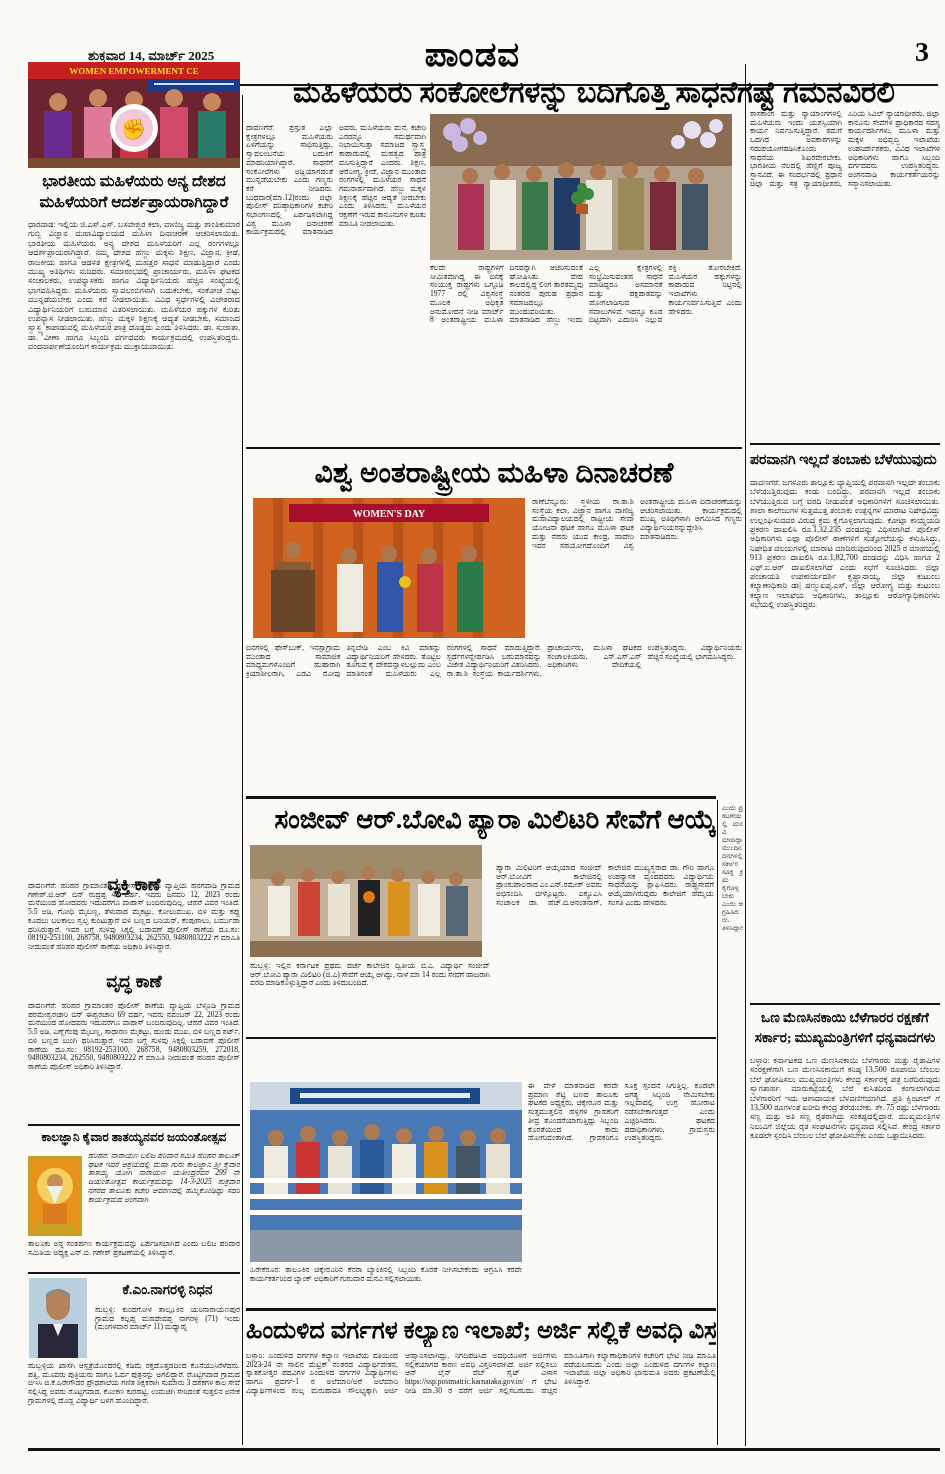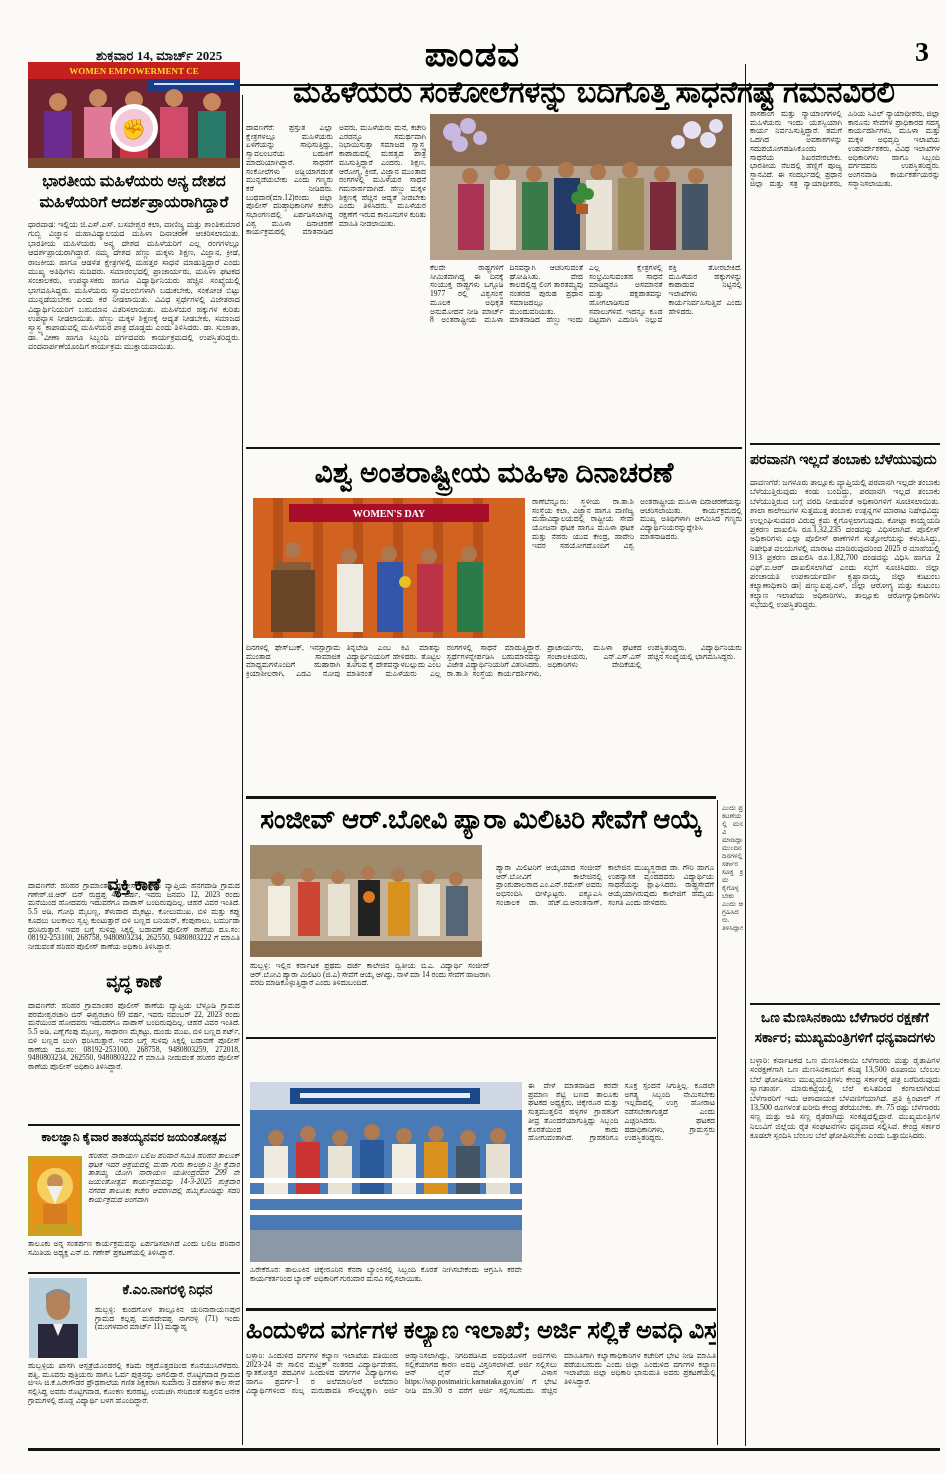--- a/index.html
+++ b/index.html
@@ -20,21 +20,21 @@
   .masthead{font-size:34px;font-weight:bold;letter-spacing:1px;color:#000;text-align:center;}
   .pagenum{font-size:28px;font-weight:bold;color:#000;}
   figure{margin:0;}
   .strip-col{font-size:6.8px;line-height:8px;color:#222;overflow:hidden;word-break:break-all;text-align:justify;}
 </style>
 </head>
 <body>
 
 <div class="page">
 
-  <div class="abs date-text" style="left:96px;top:48px;">ಶುಕ್ರವಾರ 14, ಮಾರ್ಚ್ 2025</div>
+  <div class="abs date-text" style="left:88px;top:48px;">ಶುಕ್ರವಾರ 14, ಮಾರ್ಚ್ 2025</div>
   <div class="abs masthead" style="left:0;right:0;top:36px;">ಪಾಂಡವ</div>
   <div class="abs pagenum" style="right:16px;top:36px;">3</div>
   <div class="abs hrule" style="left:38px;top:84px;width:900px;height:2px;"></div>
 
   <div class="abs vrule" style="left:242px;top:95px;height:1350px;"></div>
   <div class="abs vrule" style="left:745px;top:64px;height:1382px;"></div>
   <div class="abs vrule" style="left:717px;top:800px;height:645px;"></div>
 
   <figure class="abs" style="left:28px;top:62px;width:212px;height:106px;">
     <svg width="212" height="106" viewBox="0 0 212 106">
@@ -180,21 +180,21 @@
       <rect x="124" y="64" width="26" height="70" fill="#3355aa"></rect>
       <rect x="164" y="66" width="26" height="68" fill="#bb3344"></rect>
       <rect x="204" y="64" width="26" height="70" fill="#2a7a4a"></rect>
       <circle cx="152" cy="84" r="6" fill="#e8c020"></circle>
     </svg>
   </figure>
   <div class="abs body-text cols2" style="left:532px;top:498px;width:210px;height:140px;">ರಾಣೆಬೆನ್ನೂರು: ಸ್ಥಳೀಯ ರಾ.ತಾ.ಶಿ ಸಂಸ್ಥೆಯ ಕಲಾ, ವಿಜ್ಞಾನ ಹಾಗೂ ವಾಣಿಜ್ಯ ಮಹಾವಿದ್ಯಾಲಯದಲ್ಲಿ ರಾಷ್ಟ್ರೀಯ ಸೇವಾ ಯೋಜನಾ ಘಟಕ ಹಾಗೂ ಮಹಿಳಾ ಘಟಕ ಮತ್ತು ನೆಹರು ಯುವ ಕೇಂದ್ರ, ಹಾವೇರಿ ಇವರ ಸಹಯೋಗದೊಂದಿಗೆ ವಿಶ್ವ ಅಂತರಾಷ್ಟ್ರೀಯ ಮಹಿಳಾ ದಿನಾಚರಣೆಯನ್ನು ಆಚರಿಸಲಾಯಿತು. ಕಾರ್ಯಕ್ರಮದಲ್ಲಿ ಮುಖ್ಯ ಅತಿಥಿಗಳಾಗಿ ಆಗಮಿಸಿದ ಗಣ್ಯರು ವಿದ್ಯಾರ್ಥಿನಿಯರನ್ನುದ್ದೇಶಿಸಿ ಮಾತನಾಡಿದರು.</div>
   <div class="abs body-text cols5" style="left:246px;top:644px;width:496px;height:148px;">ದಿನಗಳಲ್ಲಿ ಫೇಸ್‌ಬುಕ್, ಇನಸ್ಟಾಗ್ರಾಮ ಮುಂತಾದ ಸಾಮಾಜಿಕ ಮಾಧ್ಯಮಗಳೊಂದಿಗೆ ಹುಷಾರಾಗಿ ಕ್ರಿಯಾಶೀಲರಾಗಿ, ಎಡವಿ ನೋವು ತಿನ್ನಬೇಡಿ ಎಂಬ ಕಿವಿ ಮಾತನ್ನು ವಿದ್ಯಾರ್ಥಿನಿಯರಿಗೆ ಹೇಳಿದರು. ತೊಟ್ಟಿಲ ತೂಗುವ ಕೈ ದೇಶವನ್ನಾಳಬಲ್ಲುದು ಎಂಬ ಮಾತಿನಂತೆ ಮಹಿಳೆಯರು ಎಲ್ಲ ರಂಗಗಳಲ್ಲಿ ಸಾಧನೆ ಮಾಡುತ್ತಿದ್ದಾರೆ. ಸ್ಪರ್ಧೆಗಳನ್ನೇರ್ಪಡಿಸಿ ಬಹುಮಾನವನ್ನು ವಿಜೇತ ವಿದ್ಯಾರ್ಥಿನಿಯರಿಗೆ ವಿತರಿಸಿದರು. ರಾ.ತಾ.ಶಿ ಸಂಸ್ಥೆಯ ಕಾರ್ಯದರ್ಶಿಗಳು, ಪ್ರಾಚಾರ್ಯರು, ಮಹಿಳಾ ಘಟಕದ ಸಂಚಾಲಕಿಯರು, ಎನ್.ಎಸ್.ಎಸ್ ಅಧಿಕಾರಿಗಳು ವೇದಿಕೆಯಲ್ಲಿ ಉಪಸ್ಥಿತರಿದ್ದರು. ವಿದ್ಯಾರ್ಥಿನಿಯರು ಹೆಚ್ಚಿನ ಸಂಖ್ಯೆಯಲ್ಲಿ ಭಾಗವಹಿಸಿದ್ದರು.</div>
 
   <div class="abs hrule" style="left:246px;top:796px;width:470px;height:2.5px;"></div>
-  <div class="abs headline" style="left:246px;top:801px;width:470px;height:40px;font-size:26px;line-height:38px;">ಸಂಜೀವ್ ಆರ್.ಬೋವಿ ಪ್ಯಾರಾ ಮಿಲಿಟರಿ ಸೇವೆಗೆ ಆಯ್ಕೆ</div>
+  <div class="abs headline" style="left:246px;top:801px;width:470px;height:40px;font-size:26px;line-height:38px;text-align:right;">ಸಂಜೀವ್ ಆರ್.ಬೋವಿ ಪ್ಯಾರಾ ಮಿಲಿಟರಿ ಸೇವೆಗೆ ಆಯ್ಕೆ</div>
 
   <figure class="abs" style="left:250px;top:845px;width:232px;height:112px;">
     <svg width="232" height="112" viewBox="0 0 232 112">
       <rect width="232" height="112" fill="#c4b29a"></rect>
       <rect x="0" y="0" width="232" height="34" fill="#a08a6c"></rect>
       <g fill="#ad7a52">
         <circle cx="28" cy="34" r="7"></circle>
           <circle cx="58" cy="30" r="7"></circle>
           <circle cx="88" cy="32" r="7"></circle>
           <circle cx="118" cy="28" r="7"></circle>

